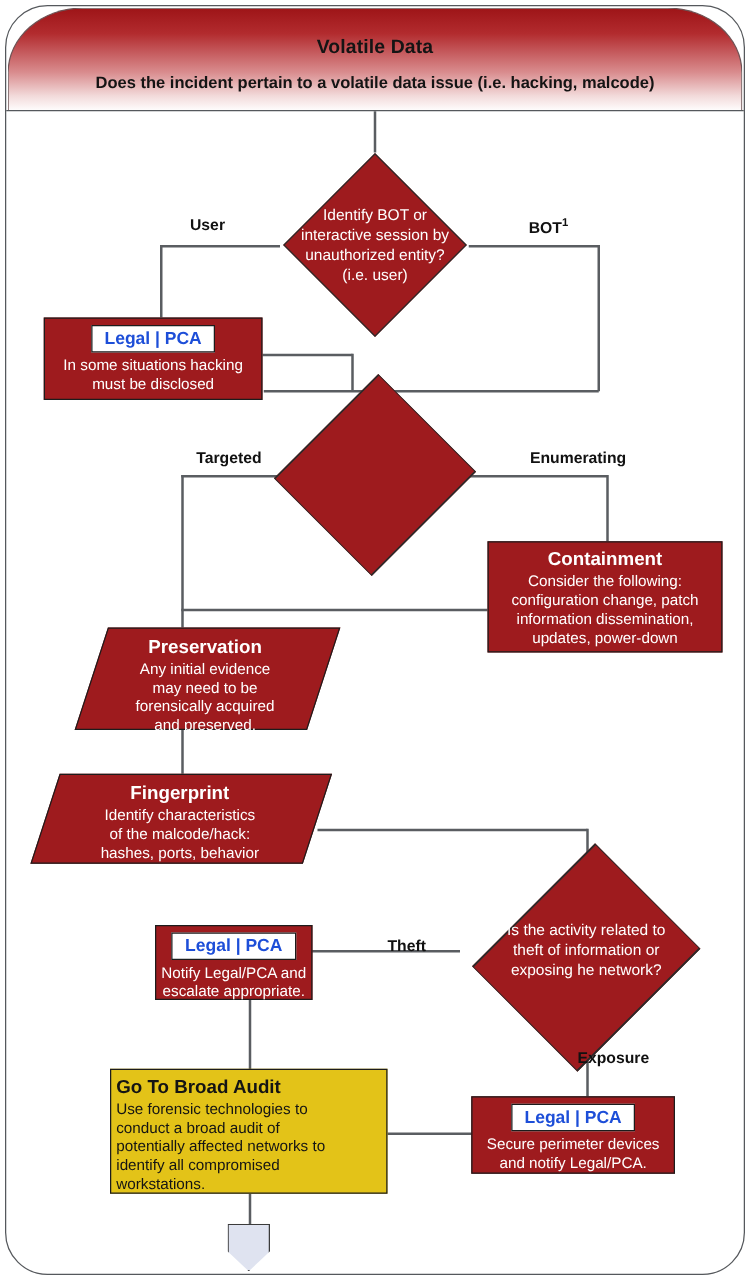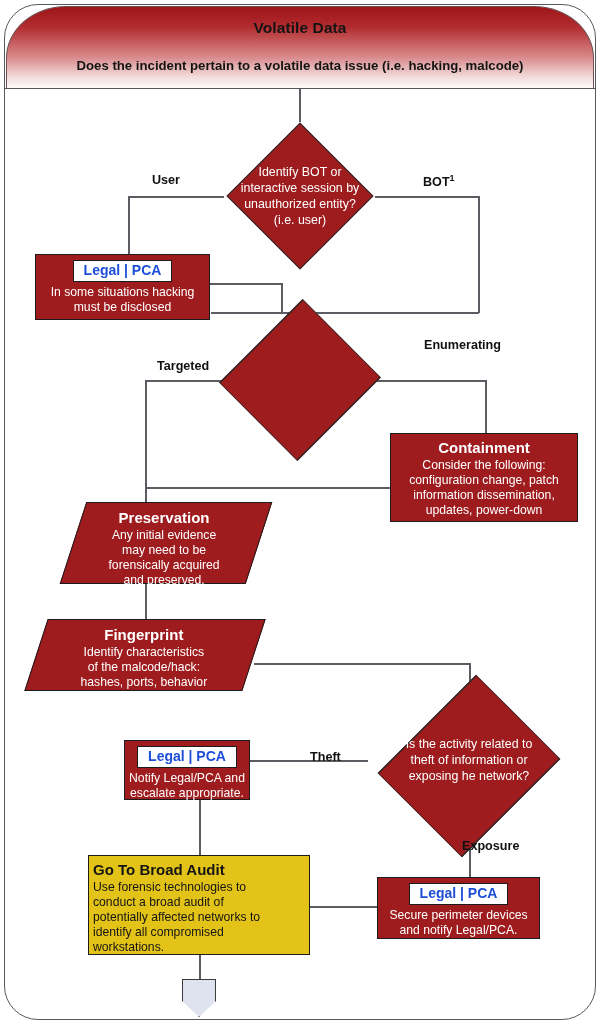--- a/index.html
+++ b/index.html
@@ -38,21 +38,21 @@
     overflow: hidden;
   }
   .header-line {
     position: absolute;
     left: 5px; top: 88px;
     width: 590px;
     border-top: 1.5px solid #55585c;
   }
   .hdr-title {
     position: absolute;
-    left: 0; right: 0; top: 12px;
+    left: 0; right: 0; top: 22px;
     text-align: center;
     font-size: 15.5px;
     font-weight: bold;
     color: #141414;
     letter-spacing: .1px;
   }
   .hdr-sub {
     position: absolute;
     left: 0; right: 0; top: 51px;
     text-align: center;
@@ -230,21 +230,21 @@
     <span class="box-body">must be disclosed</span>
   </div>
 
   <div class="diamond-wrap" style="left:212px; top:322px; width:176px; height:116px;">
     <div class="diamond" style="left:47px; top:-24px; width:82px; height:164px; transform:rotate(45deg) scale(1.35,0.72);"></div>
   </div>
 
   <div class="blabel" style="left:157px; top:359px;">
     <span>Targeted</span>
   </div>
-  <div class="blabel" style="left:424px; top:338px;">
+  <div class="blabel" style="left:424px; top:359px;">
     <span>Enumerating</span>
   </div>
 
   <div class="rbox" style="left:390px; top:433px; width:188px; height:89px;">
     <span class="box-title">Containment</span>
     <span class="box-body">Consider the following:</span>
     <span class="box-body">configuration change, patch</span>
     <span class="box-body">information dissemination,</span>
     <span class="box-body">updates, power-down</span>
   </div>

